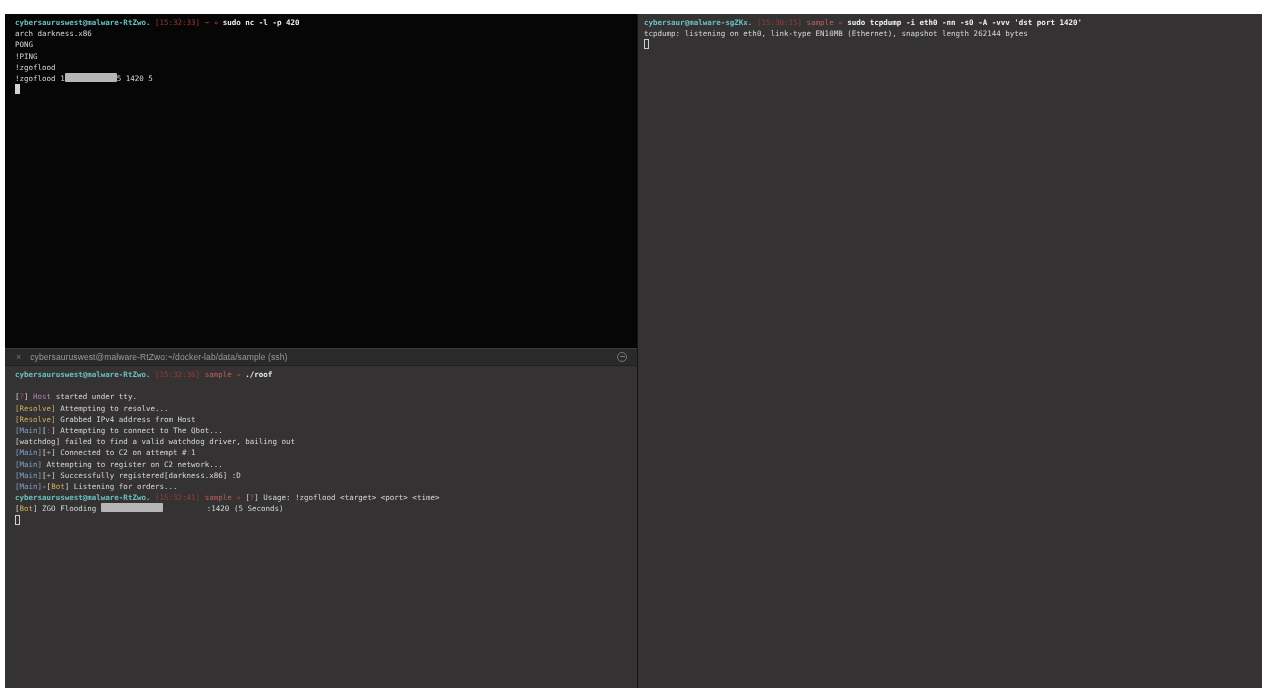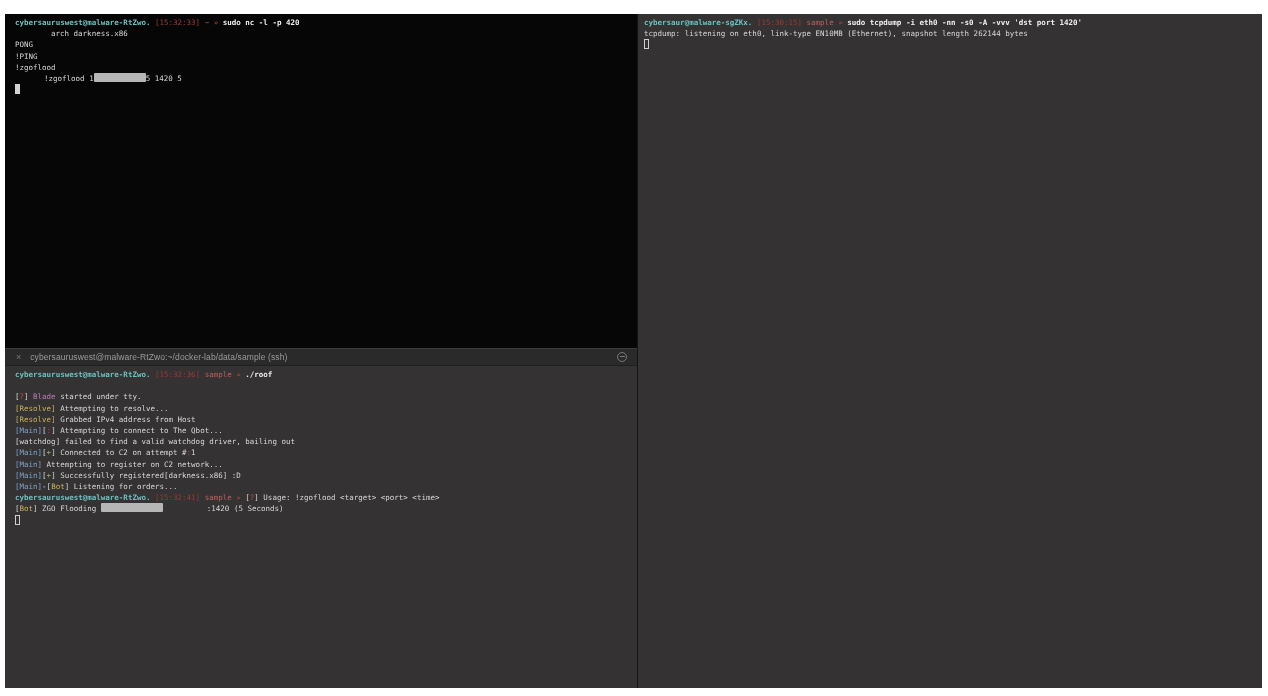--- a/index.html
+++ b/index.html
@@ -39,37 +39,37 @@
   .cursor.solid{background:#d2d2d2;}
   .cursor.hollow{border:1px solid #cfcfcf;box-sizing:border-box;height:10px;background:transparent;}
 </style>
 </head>
 <body>
 
 <div class="window">
   <div class="left-col">
     <div class="pane pane-netcat">
         <div class="tline"><span style="color: rgb(109, 192, 192); font-weight: bold;">cybersauruswest@malware-RtZwo.</span><span style="color: rgb(216, 216, 216);"> </span><span style="color: rgb(156, 58, 56);">[15:32:33]</span><span style="color: rgb(216, 216, 216);"> </span><span style="color: rgb(192, 96, 96);">~</span><span style="color: rgb(216, 216, 216);"> </span><span style="color: rgb(192, 70, 70);">»</span><span style="color: rgb(216, 216, 216);"> </span><span style="color: rgb(240, 240, 240); font-weight: bold;">sudo nc -l -p 420</span></div>
-        <div class="tline"><span style="color: rgb(216, 216, 216); margin-left: 36px;">arch darkness.x86</span></div>
+        <div class="tline"><span style="color: rgb(216, 216, 216);">arch darkness.x86</span></div>
         <div class="tline"><span style="color: rgb(216, 216, 216);">PONG</span></div>
         <div class="tline"><span style="color: rgb(216, 216, 216);">!PING</span></div>
         <div class="tline"><span style="color: rgb(216, 216, 216);">!zgoflood</span></div>
-        <div class="tline"><span style="color: rgb(216, 216, 216); margin-left: 29px;">!zgoflood 1</span><span class="redact" style="width: 52px;"></span><span style="color: rgb(216, 216, 216);">5 1420 5</span></div>
+        <div class="tline"><span style="color: rgb(216, 216, 216);">!zgoflood 1</span><span class="redact" style="width: 52px;"></span><span style="color: rgb(216, 216, 216);">5 1420 5</span></div>
         <div class="tline"><span class="cursor solid"></span></div>
       </div>
     <div class="tabbar">
       <span class="close">×</span>
       <span class="title">cybersauruswest@malware-RtZwo:~/docker-lab/data/sample (ssh)</span>
       <span class="spacer"></span>
       <span class="minus-circle"></span>
     </div>
     <div class="pane pane-bot">
         <div class="tline"><span style="color: rgb(109, 192, 192); font-weight: bold;">cybersauruswest@malware-RtZwo.</span><span style="color: rgb(216, 216, 216);"> </span><span style="color: rgb(156, 58, 56);">[15:32:36]</span><span style="color: rgb(216, 216, 216);"> </span><span style="color: rgb(192, 96, 96);">sample</span><span style="color: rgb(216, 216, 216);"> </span><span style="color: rgb(192, 70, 70);">»</span><span style="color: rgb(216, 216, 216);"> </span><span style="color: rgb(240, 240, 240); font-weight: bold;">./roof</span></div>
         <div class="tline"><span style="color: rgb(216, 216, 216);"></span></div>
-        <div class="tline"><span style="color: rgb(216, 216, 216);">[</span><span style="color: rgb(192, 70, 70);">?</span><span style="color: rgb(216, 216, 216);">] </span><span style="color: rgb(185, 127, 185);">Blade</span><span style="color: rgb(216, 216, 216);"> started under tty.</span></div>
+        <div class="tline"><span style="color: rgb(216, 216, 216);">[</span><span style="color: rgb(192, 70, 70);">?</span><span style="color: rgb(216, 216, 216);">] </span><span style="color: rgb(185, 127, 185);">Host</span><span style="color: rgb(216, 216, 216);"> started under tty.</span></div>
         <div class="tline"><span style="color: rgb(203, 179, 94);">[Resolve]</span><span style="color: rgb(216, 216, 216);"> Attempting to resolve...</span></div>
         <div class="tline"><span style="color: rgb(203, 179, 94);">[Resolve]</span><span style="color: rgb(216, 216, 216);"> Grabbed IPv4 address from Host</span></div>
         <div class="tline"><span style="color: rgb(127, 163, 201);">[Main]</span><span style="color: rgb(216, 216, 216);">[</span><span style="color: rgb(192, 70, 70);">:</span><span style="color: rgb(216, 216, 216); margin-top: 32px;">] Attempting to connect to The Qbot...</span></div>
         <div class="tline"><span style="color: rgb(216, 216, 216);">[watchdog] failed to find a valid watchdog driver, bailing out</span></div>
         <div class="tline"><span style="color: rgb(127, 163, 201);">[Main]</span><span style="color: rgb(216, 216, 216);">[</span><span style="color: rgb(147, 179, 108);">+</span><span style="color: rgb(216, 216, 216);">] Connected to C2 on attempt #</span><span style="color: rgb(192, 70, 70);">:</span><span style="color: rgb(216, 216, 216);">1</span></div>
         <div class="tline"><span style="color: rgb(127, 163, 201);">[Main]</span><span style="color: rgb(216, 216, 216);"> Attempting to register on C2 network...</span></div>
         <div class="tline"><span style="color: rgb(127, 163, 201);">[Main]</span><span style="color: rgb(216, 216, 216);">[</span><span style="color: rgb(147, 179, 108);">+</span><span style="color: rgb(216, 216, 216);">] Successfully registered[darkness.x86] :D</span></div>
         <div class="tline"><span style="color: rgb(127, 163, 201);">[Main]</span><span style="color: rgb(216, 216, 216);">-[</span><span style="color: rgb(203, 179, 94);">Bot</span><span style="color: rgb(216, 216, 216);">] Listening for orders...</span></div>
         <div class="tline"><span style="color: rgb(109, 192, 192); font-weight: bold;">cybersauruswest@malware-RtZwo.</span><span style="color: rgb(216, 216, 216);"> </span><span style="color: rgb(156, 58, 56);">[15:32:41]</span><span style="color: rgb(216, 216, 216);"> </span><span style="color: rgb(192, 96, 96);">sample</span><span style="color: rgb(216, 216, 216);"> </span><span style="color: rgb(192, 70, 70);">»</span><span style="color: rgb(216, 216, 216);"> </span><span style="color: rgb(216, 216, 216);">[</span><span style="color: rgb(192, 70, 70);">?</span><span style="color: rgb(216, 216, 216);">] Usage: !zgoflood &lt;target&gt; &lt;port&gt; &lt;time&gt;</span></div>
         <div class="tline"><span style="color: rgb(216, 216, 216);">[</span><span style="color: rgb(203, 179, 94);">Bot</span><span style="color: rgb(216, 216, 216);">] ZGO Flooding </span><span class="redact" style="width: 62px;"></span><span style="color: rgb(216, 216, 216); padding-left: 44px;">:1420 (5 Seconds)</span></div>

